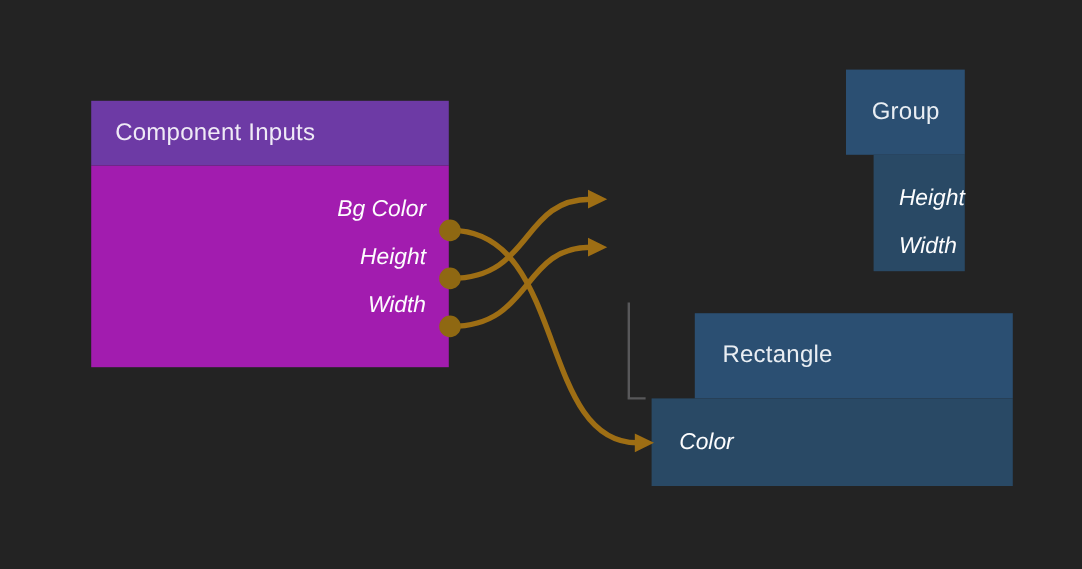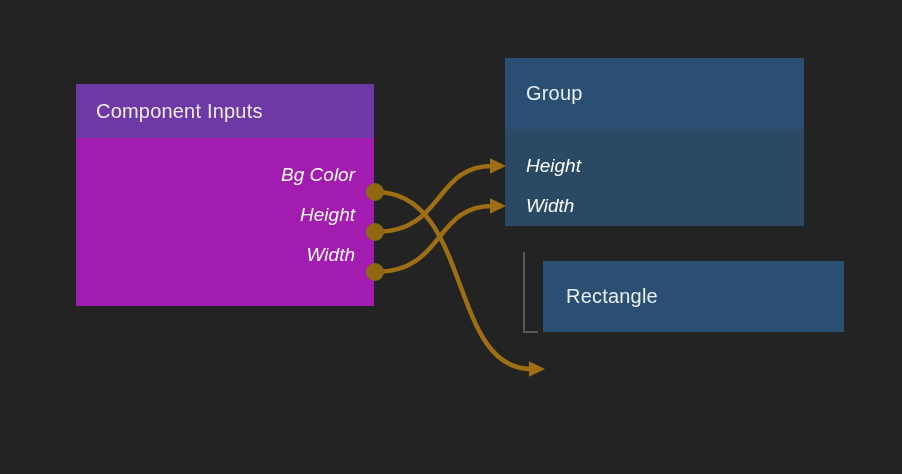--- a/index.html
+++ b/index.html
@@ -25,21 +25,21 @@
     height:40px;display:flex;align-items:center;
     font-size:19px;
     box-sizing:border-box;
     font-style:italic;
   }
   
   #node-component-inputs{left:76px;top:84px;width:298px;height:222px;}
   #node-component-inputs .node-header{height:54px;padding:0 20px;}
   #node-component-inputs .port-row{justify-content:flex-end;padding-right:19px;}
   
-  #node-group{left:505px;top:58px;width:299px;height:168px;}
+  #node-group{left:505px;top:58px;width:299px;height:168px;align-items:flex-end;}
   #node-group .node-header{height:71px;padding:0 21px;}
   #node-group .port-row{padding-left:21px;}
   
   #node-rectangle{left:543px;top:261px;width:301px;height:144px;}
   #node-rectangle .node-header{height:71px;padding:0 23px;}
   #node-rectangle .port-row{padding-left:23px;}
 
   #wire-layer{
     position:absolute;left:0;top:0;width:902px;height:474px;
     pointer-events:none;
@@ -73,22 +73,27 @@
     <div class="port-row">
       <span style="color: rgb(253, 253, 254);">Height</span>
     </div>
     <div class="port-row">
       <span style="color: rgb(253, 253, 254);">Width</span>
     </div>
   </div>
 </div>
 
 <div class="node" id="node-rectangle">
-  <div class="node-header" style="background: rgb(43, 79, 114);">
+  <div class="node-header" style="background: rgb(43, 79, 114); margin-left: 36px;">
     <span style="color: rgb(233, 238, 243);">Rectangle</span>
+  </div>
+  <div class="node-body" style="background: rgb(41, 73, 101);">
+    <div class="port-row">
+      <span style="color: rgb(253, 253, 254);">Color</span>
+    </div>
   </div>
 </div>
 
 <svg id="wire-layer" viewBox="0 0 902 474" xmlns="http://www.w3.org/2000/svg">
 
   <path d="M 524 252 L 524 332 L 538 332" fill="none" stroke-width="2" stroke="#58585a"></path>
 
   <path d="M 376 192 C 472 192 448 369 531 369" fill="none" stroke-width="4.5" stroke-linecap="round" stroke="#9e6e14"></path>
   <polygon points="545,369 529,361.2 529,376.8" fill="#9e6e14"></polygon>
 

